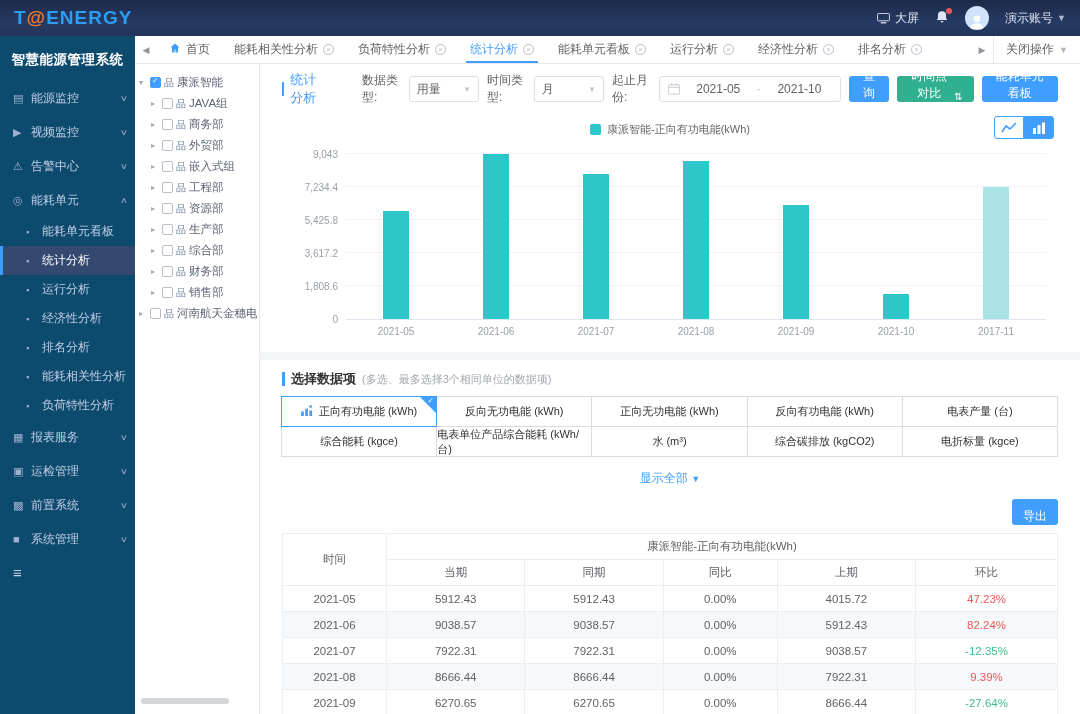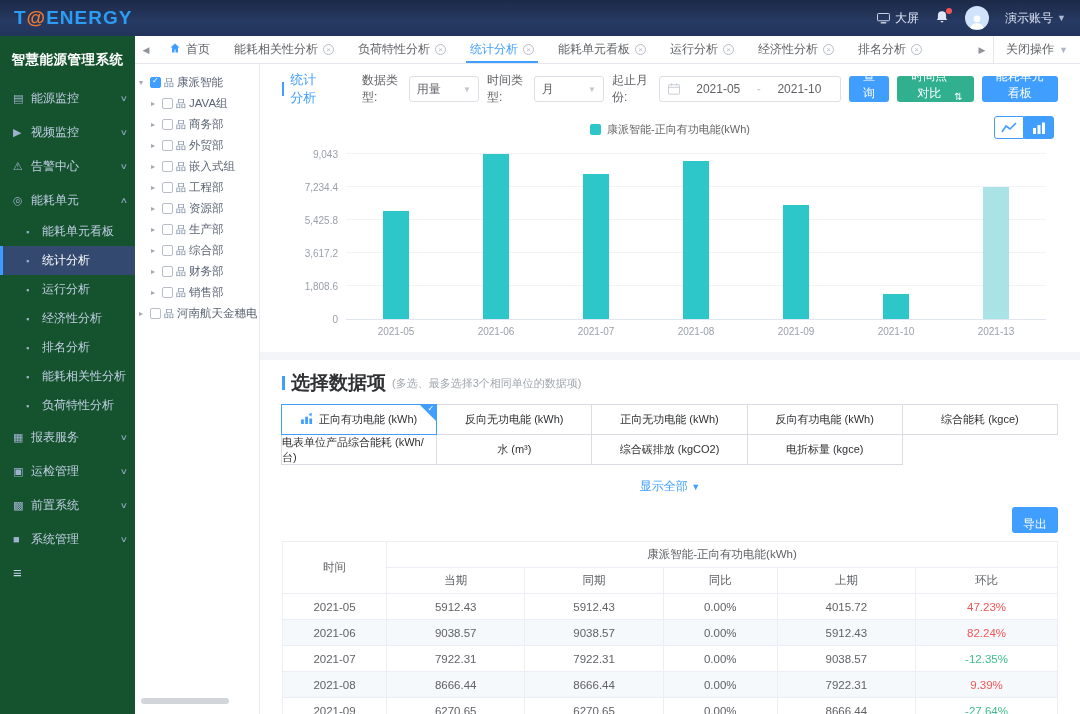--- a/index.html
+++ b/index.html
@@ -16,21 +16,21 @@
   .bigscreen { display:flex; align-items:center; gap:5px; cursor:pointer; }
   .bell-wrap { position:relative; cursor:pointer; }
   .bell-dot { position:absolute; top:-2px; right:-3px; width:6px; height:6px; border-radius:50%; background:#f25555; }
   .avatar { width:24px; height:24px; border-radius:50%; background:#cfe4fa; display:flex; align-items:flex-end; justify-content:center; overflow:hidden; }
   .account { display:flex; align-items:center; gap:4px; cursor:pointer; }
   .caret { font-size:9px; color:#aebad2; }
 
   .body-row { flex:1; display:flex; min-height:0; }
 
   
-  .sidebar { width:135px; background:#14532d; color:#c3cfe6; flex:0 0 auto; position:relative; overflow:hidden; }
+  .sidebar { width:135px; background:#0c4a6e; color:#c3cfe6; flex:0 0 auto; position:relative; overflow:hidden; }
   .sys-title { color:#ffffff; font-size:13.5px; font-weight:bold; text-align:center; padding:15px 4px 12px; letter-spacing:0.5px; }
   .menu-item { height:34px; display:flex; align-items:center; padding:0 8px 0 13px; font-size:12px; cursor:pointer; position:relative; }
   .menu-item .mi-icon { width:18px; font-size:11px; color:#9fb0d0; flex:0 0 auto; }
   .menu-item .mi-label { flex:1; white-space:nowrap; overflow:hidden; }
   .menu-item .mi-chevron { font-size:8px; color:#8fa0c2; transform:scaleX(1.4); }
   .submenu-item { height:29px; display:flex; align-items:center; padding-left:26px; font-size:12px; cursor:pointer; position:relative; color:#c3cfe6; }
   .submenu-item .smi-icon { width:16px; font-size:9px; color:#9fb0d0; }
   .submenu-item.active { background:#33496f; color:#ffffff; }
   .submenu-item.active::before { content:""; position:absolute; left:0; top:0; bottom:0; width:3px; background:#3e9bff; }
   .collapse-toggle { margin:8px 0 0 13px; color:#c3cfe6; font-size:15px; cursor:pointer; width:20px; }
@@ -88,21 +88,21 @@
   .plot { position:absolute; left:64px; right:12px; top:4px; bottom:26px; border-bottom:1px solid #e0e6f1; }
   .gridline { position:absolute; left:0; right:0; height:1px; background:#f1f3f7; }
   .bar { position:absolute; bottom:0; width:26px; transform:translateX(-50%); }
   .ytick { position:absolute; right:calc(100% + 8px); transform:translateY(50%); font-size:10px; color:#9aa0a9; white-space:nowrap; }
   .xtick { position:absolute; top:calc(100% + 7px); transform:translateX(-50%); font-size:10px; color:#9aa0a9; white-space:nowrap; }
 
   .divider { height:8px; background:#f3f5f8; margin:6px -22px 10px; }
 
   
   .di-head { display:flex; align-items:center; gap:6px; }
-  .di-title { font-size:19px; color:#303133; font-weight:bold; }
+  .di-title { font-size:13px; color:#303133; font-weight:bold; }
   .di-note { font-size:11px; color:#a0a5ad; }
   .di-grid { display:grid; grid-template-columns:repeat(5,1fr); margin-top:9px; }
   .di-cell { height:31px; border:1px solid #d9dde3; margin:-1px 0 0 -1px; background:#fff; display:flex; align-items:center; justify-content:center; gap:5px; font-size:11px; color:#303133; cursor:pointer; position:relative; }
   .di-cell.selected { border-color:#409EFF; z-index:2; }
   .di-cell.selected::before { content:""; position:absolute; top:0; right:0; border-top:16px solid #409EFF; border-left:16px solid transparent; }
   .di-cell.selected::after { content:"✓"; position:absolute; top:-1px; right:2px; color:#fff; font-size:8px; }
 
   .show-all { text-align:center; margin-top:13px; font-size:12px; color:#409EFF; cursor:pointer; }
   .show-all .caret-down { font-size:9px; }
   .export-row { display:flex; justify-content:flex-end; margin-top:12px; }
@@ -436,21 +436,21 @@
                   <span class="xtick" style="left: 21.4286%;">2021-06</span>
                   <div class="bar" style="left: 35.7143%; height: 87.6071%; background: rgb(46, 199, 201);"></div>
                   <span class="xtick" style="left: 35.7143%;">2021-07</span>
                   <div class="bar" style="left: 50%; height: 95.8359%; background: rgb(46, 199, 201);"></div>
                   <span class="xtick" style="left: 50%;">2021-08</span>
                   <div class="bar" style="left: 64.2857%; height: 69.3426%; background: rgb(46, 199, 201);"></div>
                   <span class="xtick" style="left: 64.2857%;">2021-09</span>
                   <div class="bar" style="left: 78.5714%; height: 14.9206%; background: rgb(46, 199, 201);"></div>
                   <span class="xtick" style="left: 78.5714%;">2021-10</span>
                   <div class="bar" style="left: 92.8571%; height: 80%; background: rgb(169, 227, 230);"></div>
-                  <span class="xtick" style="left: 92.8571%;">2021-13</span>
+                  <span class="xtick" style="left: 92.8571%;">2017-11</span>
                 </div>
             </div>
           </div>
 
           <div class="divider"></div>
 
           <div class="di-head">
             <span class="blue-bar"></span>
             <span class="di-title">选择数据项</span>
             <span class="di-note">(多选、最多选择3个相同单位的数据项)</span>
@@ -466,20 +466,23 @@
                 <span>正向有功电能 (kWh)</span>
               </div>
               <div class="di-cell">
                 <span>反向无功电能 (kWh)</span>
               </div>
               <div class="di-cell">
                 <span>正向无功电能 (kWh)</span>
               </div>
               <div class="di-cell">
                 <span>反向有功电能 (kWh)</span>
+              </div>
+              <div class="di-cell">
+                <span>电表产量 (台)</span>
               </div>
               <div class="di-cell">
                 <span>综合能耗 (kgce)</span>
               </div>
               <div class="di-cell">
                 <span>电表单位产品综合能耗 (kWh/台)</span>
               </div>
               <div class="di-cell">
                 <span>水 (m³)</span>
               </div>

